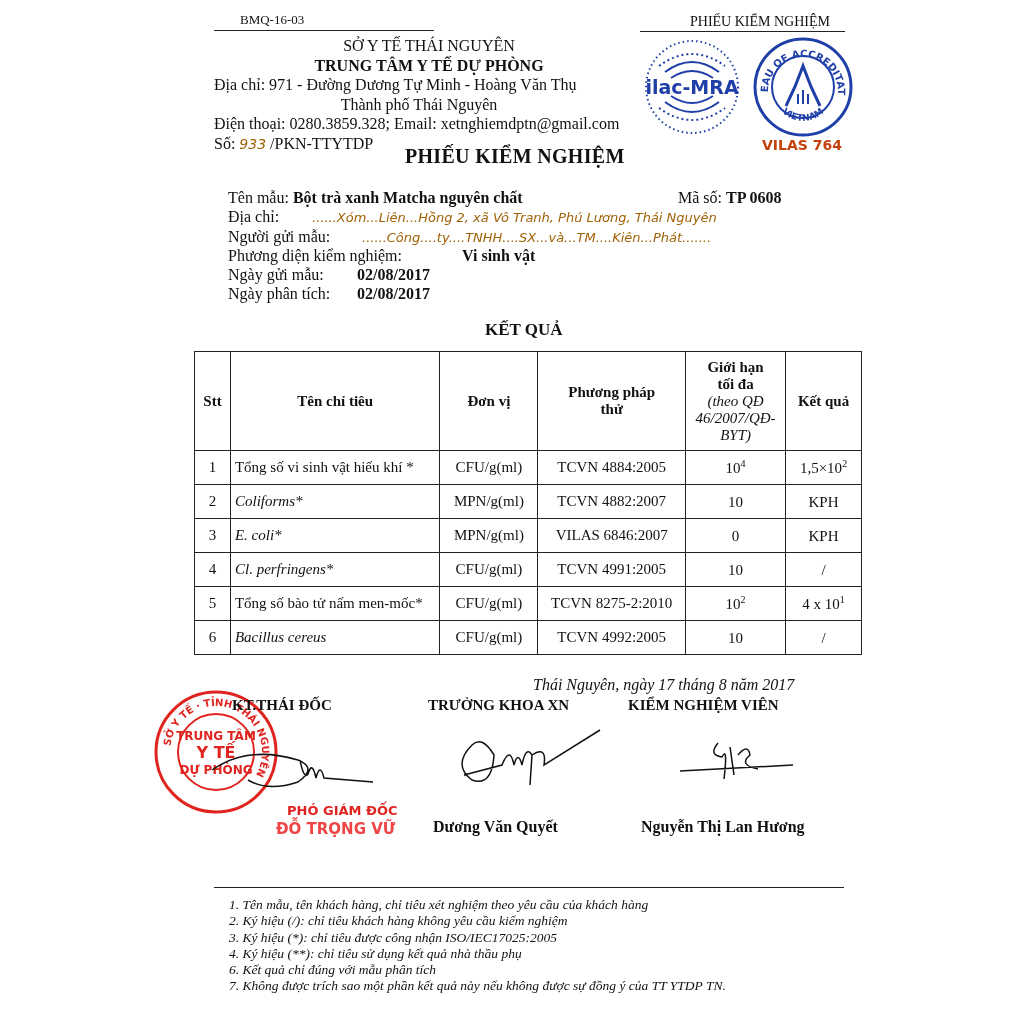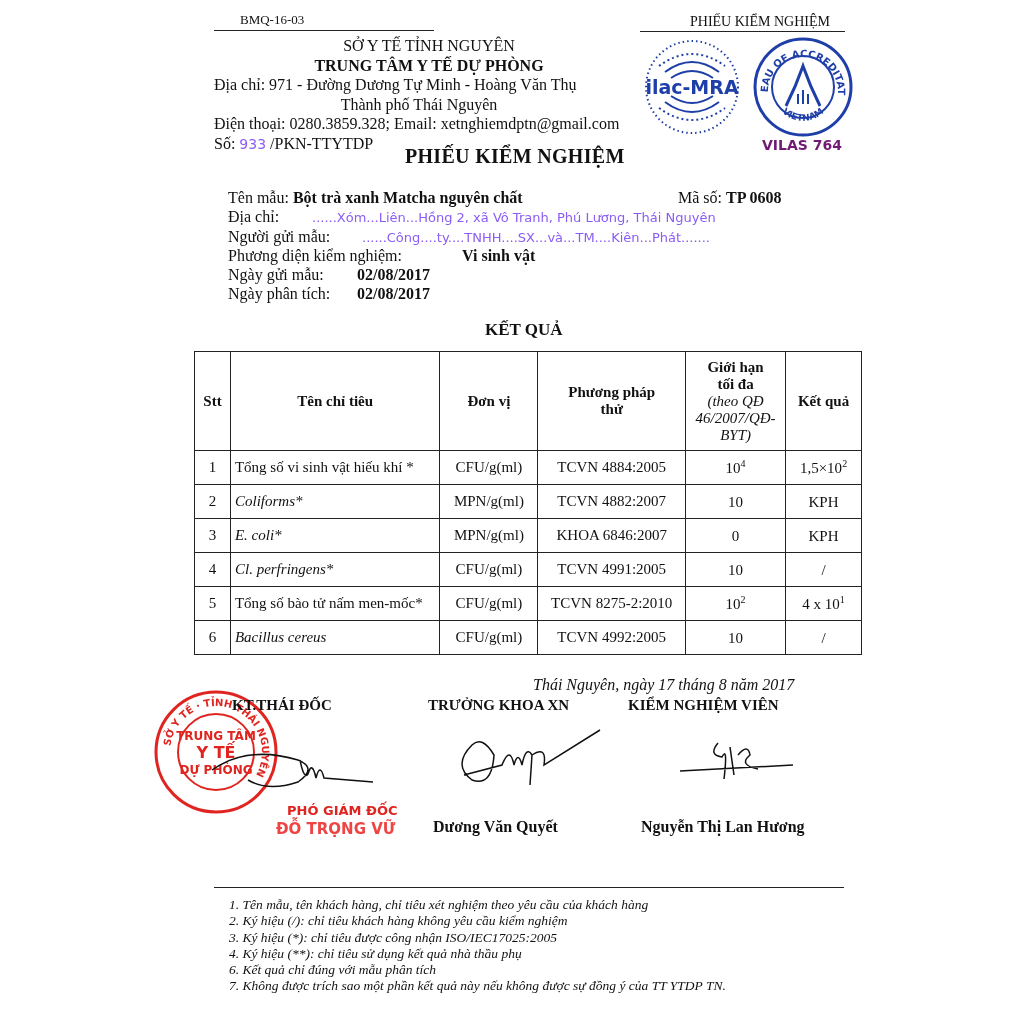--- a/index.html
+++ b/index.html
@@ -6,55 +6,55 @@
   body{width:1024px;height:1024px;position:relative;overflow:hidden;font-family:"Liberation Serif","DejaVu Serif",serif;color:#111;}
   .abs{position:absolute;}
   .form-code{left:240px;top:12px;font-size:13px;}
   .top-rule-left{left:214px;top:30px;width:220px;height:0;border-top:1.5px solid #222;}
   .top-rule-right{left:640px;top:31px;width:205px;height:0;border-top:1.5px solid #222;}
   .hdr-right{left:690px;top:14px;font-size:14px;}
   .org{left:214px;top:36px;width:420px;font-size:16px;line-height:19.5px;}
   .c{text-align:center;}
   .b{font-weight:bold;}
   .i{font-style:italic;}
-  .hand{font-family:"DejaVu Sans",sans-serif;font-size:13px;color:#8b5cf6;margin-top:26px;}
+  .hand{font-family:"DejaVu Sans",sans-serif;font-style:italic;font-size:13px;color:#a16207;margin-top:26px;}
   .title{left:405px;top:145px;font-size:20px;font-weight:bold;letter-spacing:0.3px;}
   .info{left:228px;top:188px;width:640px;font-size:16px;line-height:19.3px;}
   .info .row{position:relative;height:19.3px;white-space:nowrap;}
   .info .lbl{display:inline-block;}
   .results-title{left:485px;top:320px;font-size:17px;font-weight:bold;}
   table.results{position:absolute;left:194px;top:351px;width:668px;border-collapse:collapse;font-size:15px;}
   table.results td,table.results th{border:1.3px solid #222;padding:0 4px;text-align:center;vertical-align:middle;}
   table.results th{font-weight:bold;height:98px;}
   table.results td{height:33px;}
   table.results td.name{text-align:left;}
   sup{font-size:10px;}
   .seal-ilac{left:643px;top:38px;width:98px;height:98px;}
   .seal-boa{left:752px;top:36px;width:102px;height:102px;}
-  .vilas{left:762px;top:137px;font-family:"DejaVu Sans",sans-serif;font-weight:bold;font-size:14px;color:#701a75;}
+  .vilas{left:762px;top:137px;font-family:"DejaVu Sans",sans-serif;font-weight:bold;font-size:14px;color:#c2410c;}
   .date-line{left:533px;top:676px;font-size:16px;font-style:italic;}
   .sig-role{font-size:15px;font-weight:bold;}
   .sig-name{font-size:16px;font-weight:bold;}
   .red-role{left:287px;top:803px;font-family:"DejaVu Sans",sans-serif;font-weight:bold;font-size:13px;color:#e0241f;}
   .red-name{left:276px;top:820px;font-family:"DejaVu Sans",sans-serif;font-weight:bold;font-size:15px;color:#ef4444;}
   .stamp{left:152px;top:688px;width:128px;height:128px;}
   .foot-rule{left:214px;top:887px;width:630px;height:0;border-top:1.5px solid #222;}
   .notes{left:229px;top:897px;font-size:13.5px;font-style:italic;line-height:16.3px;}
   svg text{font-family:"DejaVu Sans",sans-serif;}
 </style>
 </head>
 <body>
 
 <div class="abs form-code">BMQ-16-03</div>
 <div class="abs top-rule-left"></div>
 <div class="abs hdr-right">PHIẾU KIỂM NGHIỆM</div>
 <div class="abs top-rule-right"></div>
 
 <div class="abs org">
-  <div class="c" style="padding-left:10px;">SỞ Y TẾ TỈNH NGUYÊN</div>
+  <div class="c" style="padding-left:10px;">SỞ Y TẾ THÁI NGUYÊN</div>
   <div class="c b" style="padding-left:10px;">TRUNG TÂM Y TẾ DỰ PHÒNG</div>
   <div>Địa chỉ: 971 - Đường Dương Tự Minh - Hoàng Văn Thụ</div>
   <div class="c" style="padding-right:10px;">Thành phố Thái Nguyên</div>
   <div>Điện thoại: 0280.3859.328; Email: xetnghiemdptn@gmail.com</div>
   <div>
     <span>Số:</span>
     <span class="hand" style="font-size:14px;">933</span>
     <span>/PKN-TTYTDP</span>
   </div>
 </div>
@@ -165,21 +165,21 @@
         <td class="name i"><span>Coliforms*</span></td>
         <td><span>MPN/g(ml)</span></td>
         <td><span>TCVN 4882:2007</span></td>
         <td><span>10</span><sup></sup></td>
         <td><span>KPH</span><sup></sup></td>
       </tr>
       <tr>
         <td><span>3</span></td>
         <td class="name i"><span>E. coli*</span></td>
         <td><span>MPN/g(ml)</span></td>
-        <td><span>KHOA 6846:2007</span></td>
+        <td><span>VILAS 6846:2007</span></td>
         <td><span>0</span><sup></sup></td>
         <td><span>KPH</span><sup></sup></td>
       </tr>
       <tr>
         <td><span>4</span></td>
         <td class="name i"><span>Cl. perfringens*</span></td>
         <td><span>CFU/g(ml)</span></td>
         <td><span>TCVN 4991:2005</span></td>
         <td><span>10</span><sup></sup></td>
         <td><span>/</span><sup></sup></td>

